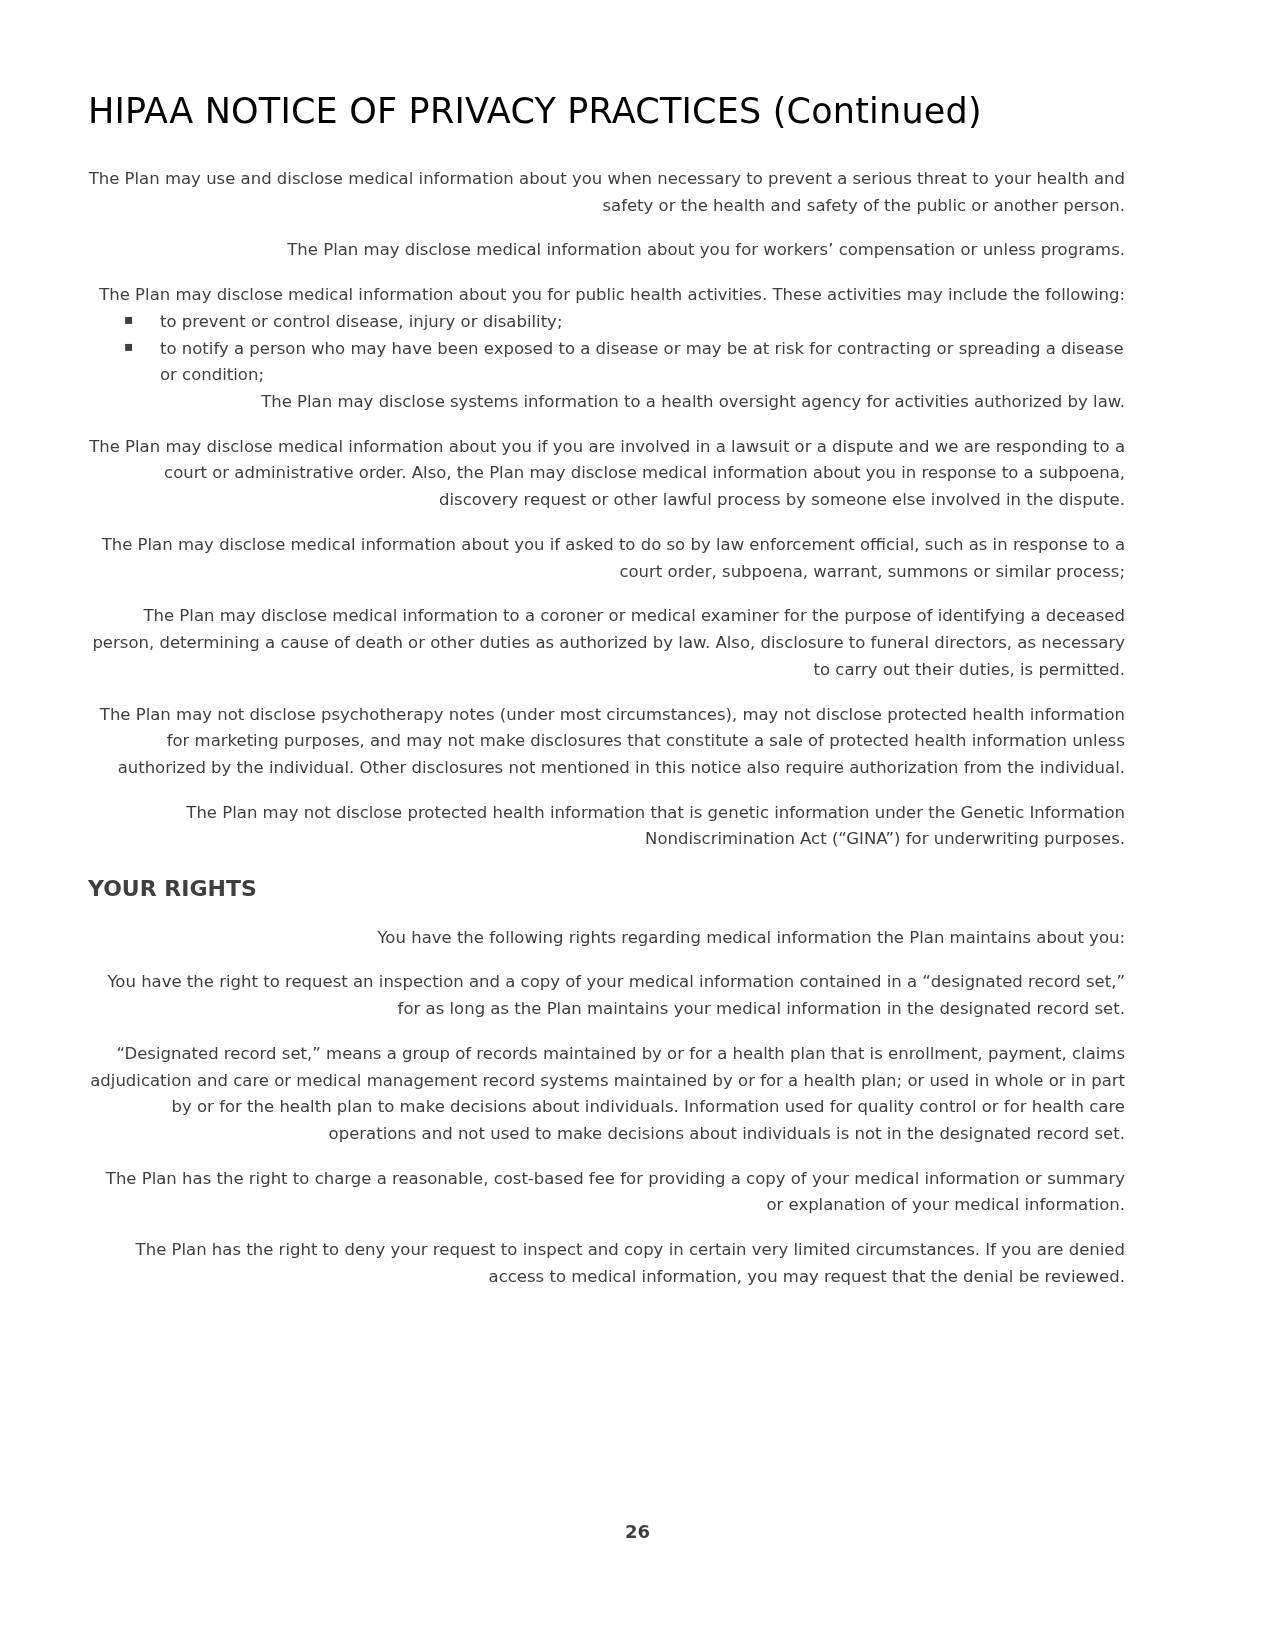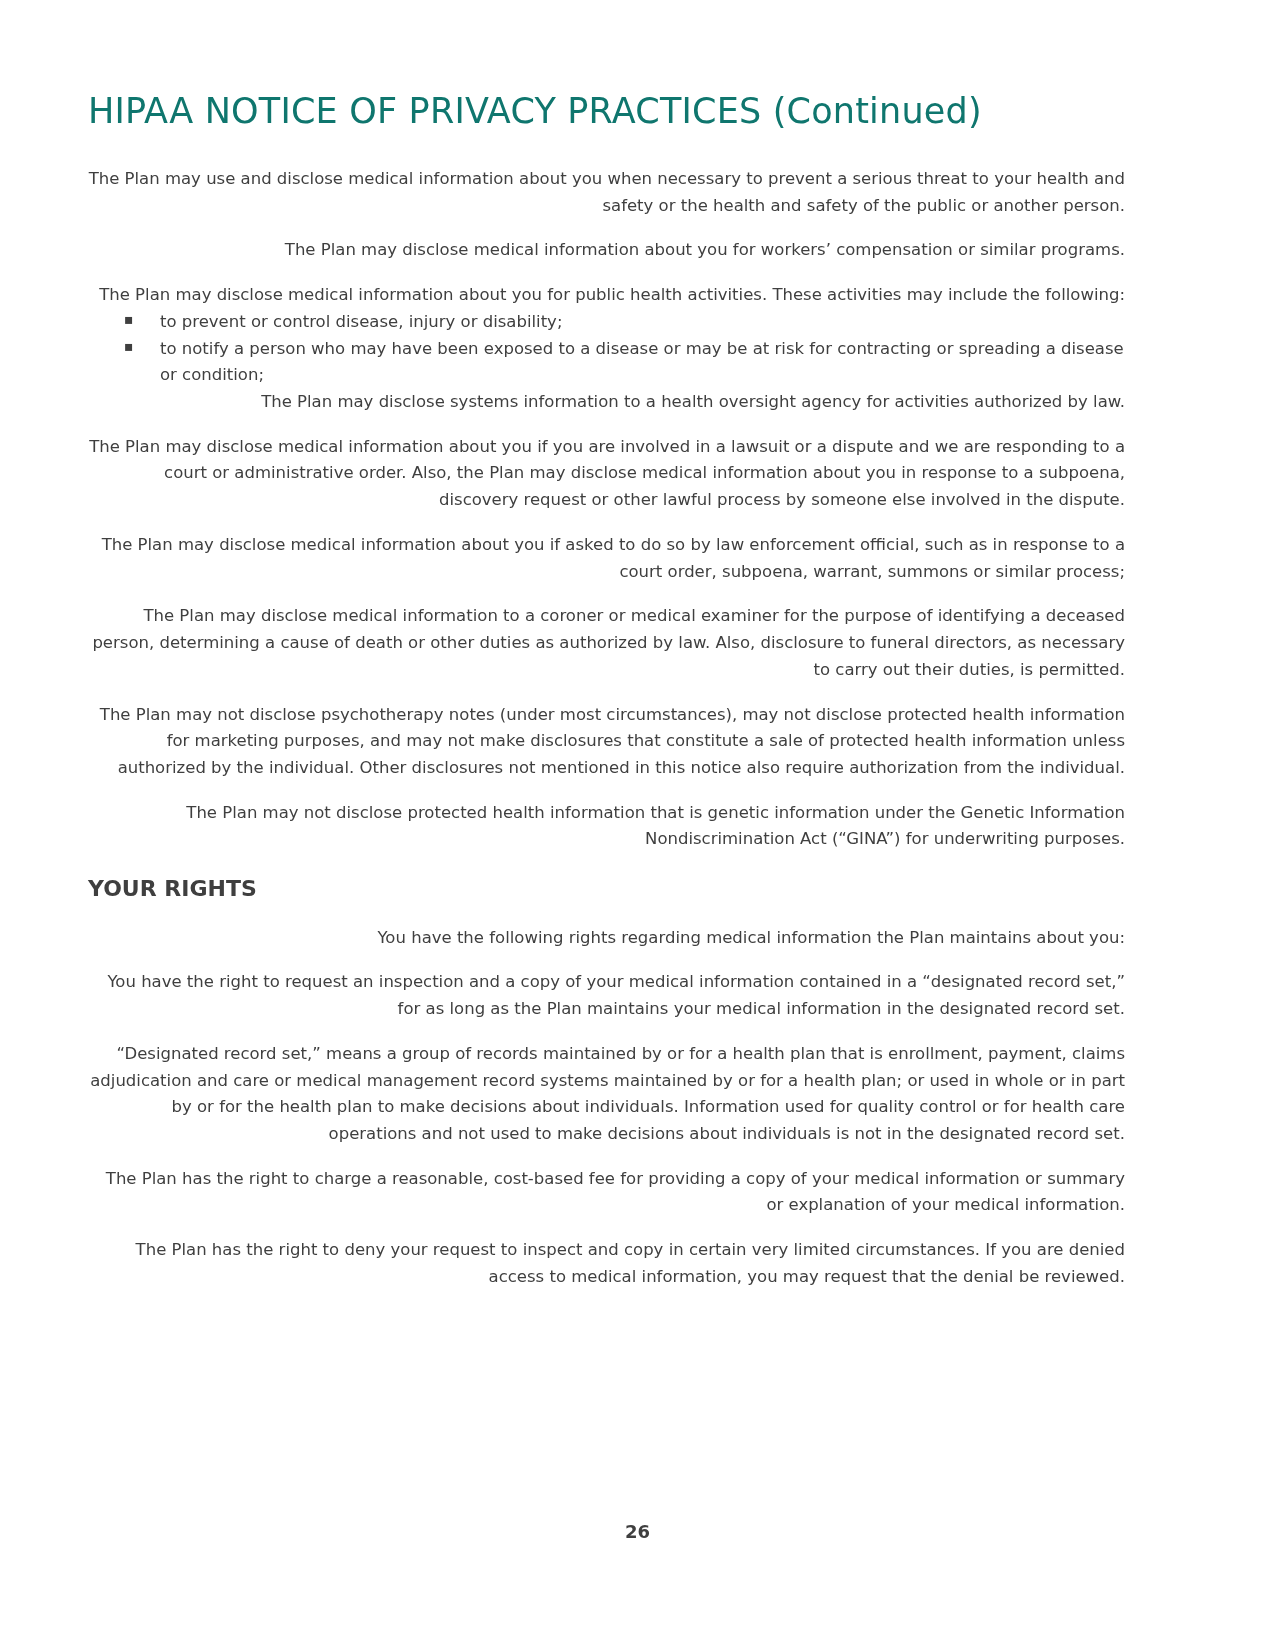--- a/index.html
+++ b/index.html
@@ -18,21 +18,21 @@
   .page {
     width: 1275px;
     height: 1650px;
     box-sizing: border-box;
     padding: 72px 150px 0 88px;
     position: relative;
   }
   .doc-title {
     font-size: 35px;
     font-weight: 400;
-    color: #0f766e;
+    color: #000000;
     letter-spacing: 0.2px;
     margin: 18px 0 34px 0;
     line-height: 1.2;
   }
   p.body-text {
     font-size: 16.5px;
     line-height: 1.62;
     margin: 0 0 18px 0;
     color: #3f3f3f;
     text-align: right;
@@ -82,21 +82,21 @@
 </head>
 <body>
 
 <div class="page">
 
   <h1 class="doc-title">HIPAA NOTICE OF PRIVACY PRACTICES (Continued)</h1>
 
   <p class="body-text">The Plan may use and disclose medical information about you when necessary to prevent a serious threat to your health and safety or the health and safety of the public or another person.</p>
 
 
-  <p class="body-text">The Plan may disclose medical information about you for workers’ compensation or similar programs.</p>
+  <p class="body-text">The Plan may disclose medical information about you for workers’ compensation or unless programs.</p>
 
   <p class="body-text tight">The Plan may disclose medical information about you for public health activities. These activities may include the following:</p>
 
   <ul class="bullet-list">
     <li>to prevent or control disease, injury or disability;</li>
     <li>to notify a person who may have been exposed to a disease or may be at risk for contracting or spreading a disease or condition;</li>
   </ul>
 
   <p class="body-text">The Plan may disclose systems information to a health oversight agency for activities authorized by law.</p>
 

